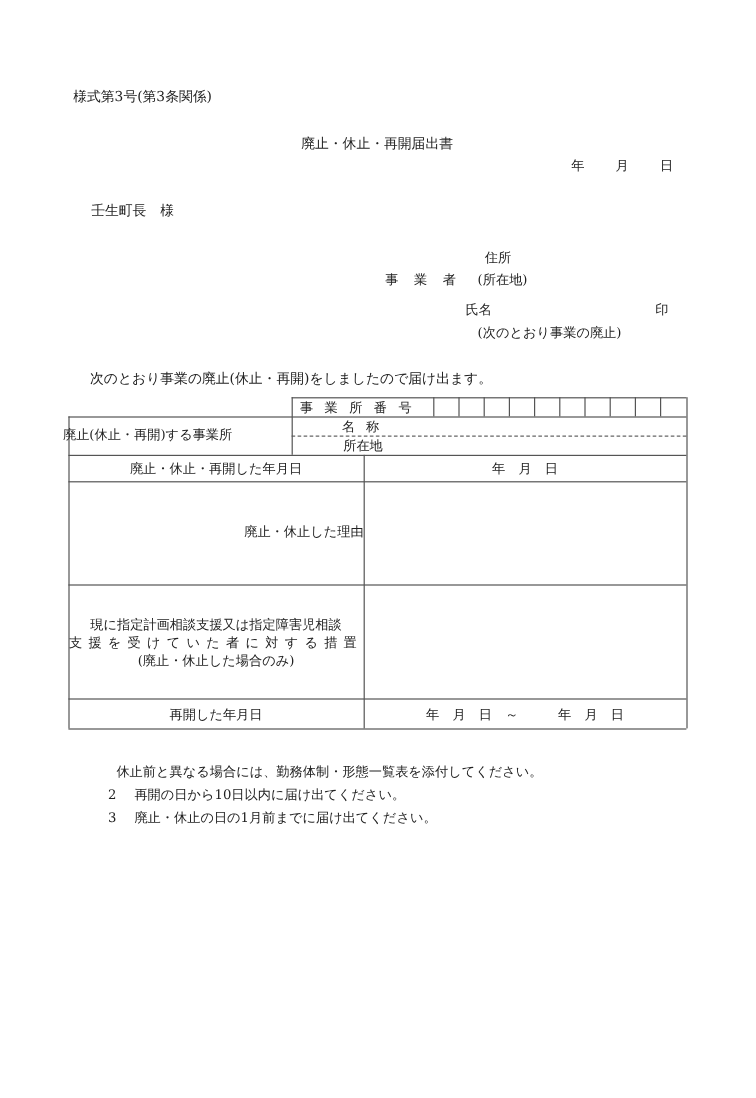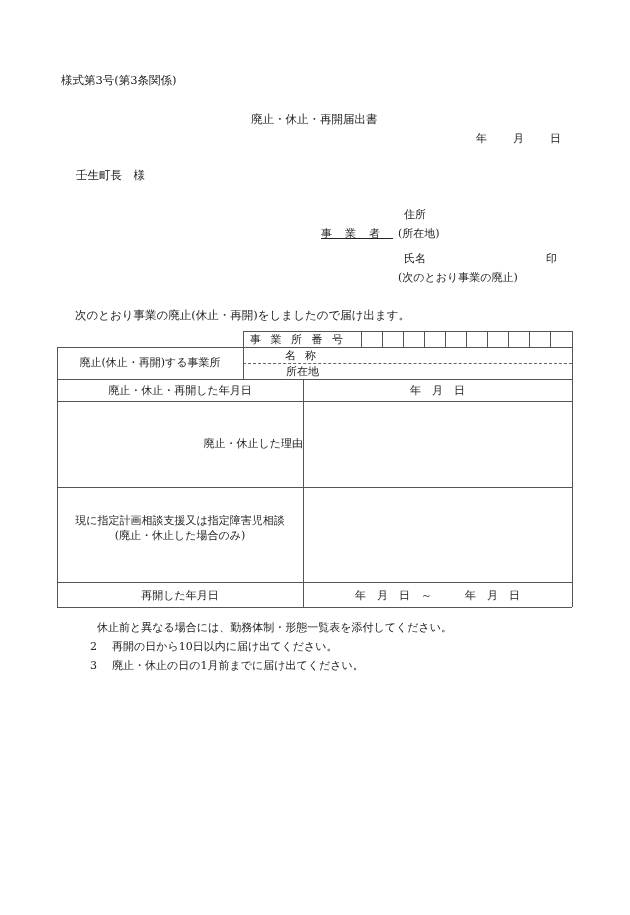--- a/index.html
+++ b/index.html
@@ -19,55 +19,55 @@
     .abs { position: absolute; white-space: nowrap; line-height: 1; }
 
     .form-number { left: 61px; top: 75px; font-size: 11.5px; }
     .doc-title { left: 251px; top: 114px; font-size: 11.5px; }
     .date-line { left: 476px; top: 133px; font-size: 11px; word-spacing: 0; }
     .date-line span { display: inline-block; }
     .addressee { left: 76px; top: 170px; font-size: 11.5px; }
 
     .addr-label { left: 404px; top: 209px; }
     .addr-sub { left: 398px; top: 228px; }
-    .operator-label { left: 321px; top: 228px; letter-spacing: 13px; text-decoration: underline; }
-    .name-label { left: 404px; top: 253px; }
+    .operator-label { left: 321px; top: 228px; letter-spacing: 13px; }
+    .name-label { left: 388px; top: 253px; }
     .seal { left: 546px; top: 253px; }
     .name-sub { left: 398px; top: 272px; }
 
     .intro { left: 75px; top: 310px; font-size: 11.5px; }
 
     
     .hline { position: absolute; height: 0; border-top: 1px solid #555; }
     .vline { position: absolute; width: 0; border-left: 1px solid #555; }
     .dashed { border-top: 1px dashed #666; }
 
     .cell-text { position: absolute; white-space: nowrap; line-height: 1; font-size: 11px; }
 
     .num-box-label { left: 250px; top: 334px; letter-spacing: 9.5px; }
     .name-sub-label { left: 250px; top: 350px; letter-spacing: 9px; margin-left: 35px; }
     .location-label { left: 250px; top: 366px; margin-left: 36px; }
 
-    .facility-label { left: 0; width: 186px; top: 357px; text-align: center; padding-left: 57px; }
+    .facility-label { left: 0; width: 186px; top: 357px; text-align: center; padding-left: 30px; }
     .date-row-label { left: 57px; width: 246px; top: 385px; text-align: center; }
     .date-row-value { left: 303px; width: 269px; top: 385px; text-align: center; word-spacing: 8px; }
     .reason-label { left: 57px; width: 246px; top: 438px; text-align: right; }
 
     .measure-block { left: 57px; width: 246px; top: 513px; text-align: center; line-height: 15px; white-space: normal; }
     .measure-line2 { letter-spacing: 5.2px; }
 
     .period-label { left: 57px; width: 246px; top: 590px; text-align: center; }
     .period-value { left: 303px; width: 269px; top: 590px; text-align: center; word-spacing: 8px; }
 
     .notes { left: 61px; top: 618px; font-size: 11px; line-height: 19px; white-space: normal; width: 520px; }
     .note-row { white-space: nowrap; }
     .note-prefix { display: inline-block; width: 29px; }
     .note-indent { display: inline-block; width: 29px; }
     .note-num { display: inline-block; width: 14px; text-align: left; }
-    .note-cont { padding-left: 36px; }
+    .note-cont { padding-left: 36px; margin-top: 16px; }
   </style>
 </head>
 <body>
 
 <div class="abs form-number">様式第3号(第3条関係)</div>
 <div class="abs doc-title">廃止・休止・再開届出書</div>
 <div class="abs date-line">
   <span>年</span><span style="display:inline-block;width:26px"></span><span>月</span><span style="display:inline-block;width:26px"></span><span>日</span>
 </div>
 <div class="abs addressee">壬生町長　様</div>
@@ -122,20 +122,21 @@
 
   <div class="cell-text facility-label">廃止(休止・再開)する事業所</div>
 
   <div class="cell-text date-row-label">廃止・休止・再開した年月日</div>
   <div class="cell-text date-row-value">年　月　日</div>
 
   <div class="cell-text reason-label">廃止・休止した理由</div>
 
   <div class="cell-text measure-block">
     <div>現に指定計画相談支援又は指定障害児相談</div>
+    <div class="measure-line2">支援を受けていた者に対する措置</div>
     <div>(廃止・休止した場合のみ)</div>
   </div>
 
   <div class="cell-text period-label">再開した年月日</div>
   <div class="cell-text period-value">年　月　日　～　　　年　月　日</div>
 </div>
 
 <div class="abs notes">
   <div class="note-row note-cont">休止前と異なる場合には、勤務体制・形態一覧表を添付してください。</div>
   <div class="note-row">

